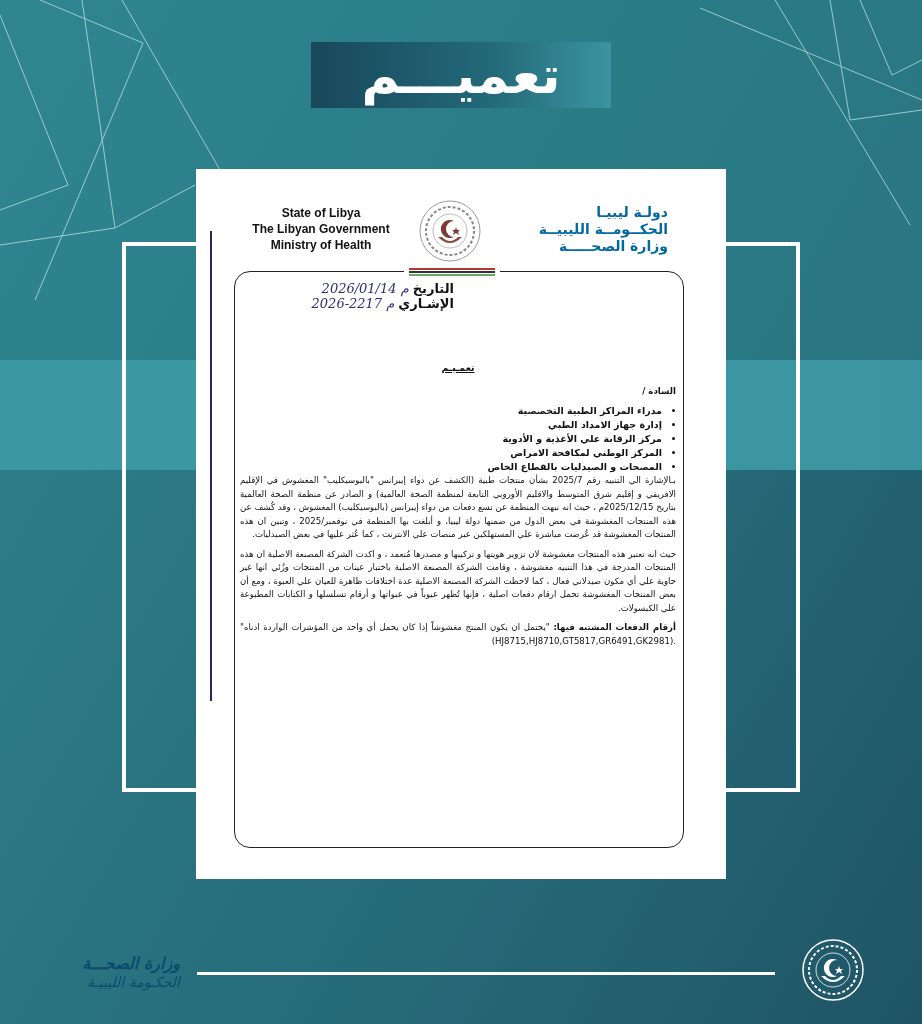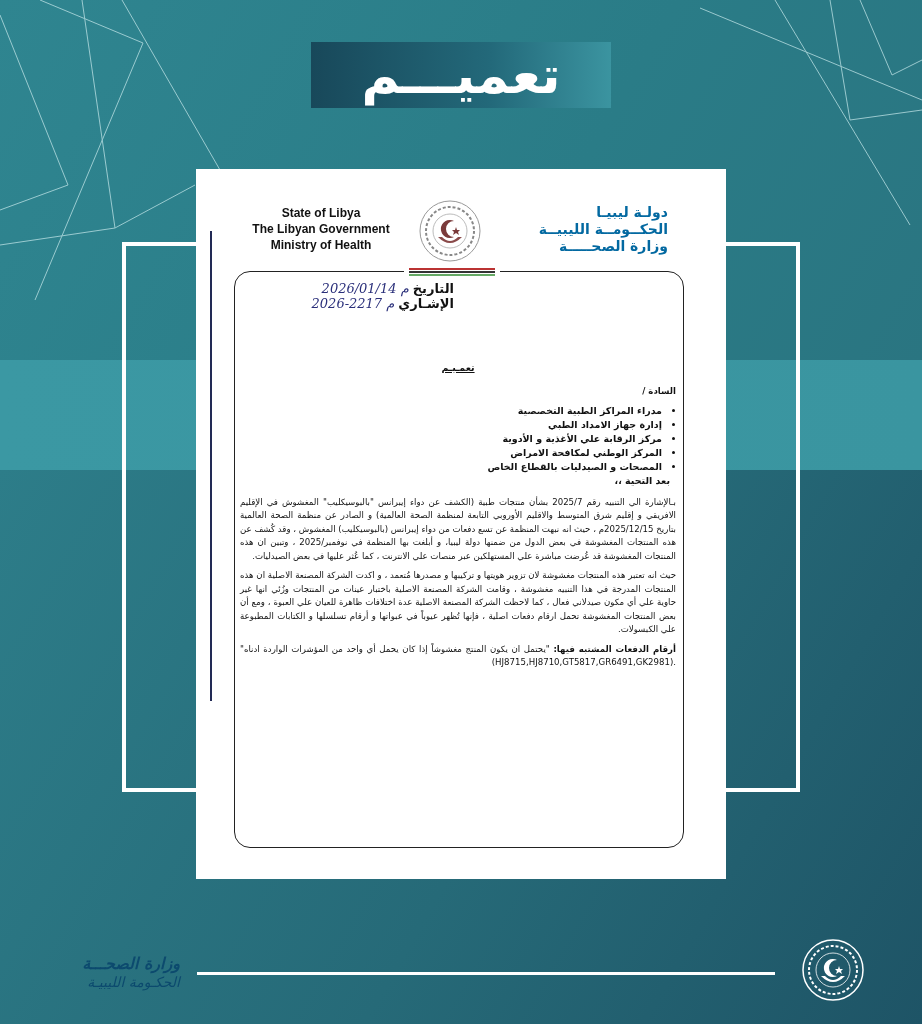--- a/index.html
+++ b/index.html
@@ -118,21 +118,20 @@
   <div class="body">
     <div class="circ-title">تعمـيـم</div>
     <div class="sada">السادة /</div>
     <ul class="rec">
       <li>مدراء المراكز الطبية التخصصية</li>
       <li>إدارة جهاز الامداد الطبي</li>
       <li>مركز الرقابة علي الأغذية و الأدوية</li>
       <li>المركز الوطني لمكافحة الامراض</li>
       <li>المصحات و الصيدليات بالقطاع الخاص</li>
     </ul>
-    <div class="greet">بعد التحية ،،</div>
     <div class="para">بـالإشارة الي التنبيه رقم 2025/7 بشأن منتجات طبية (الكشف عن دواء إيبرانس "بالبوسيكليب" المغشوش في الإقليم الافريقي و إقليم شرق المتوسط والاقليم الأوروبي التابعة لمنظمة الصحة العالمية) و الصادر عن منظمة الصحة العالمية بتاريخ 2025/12/15م ، حيث انه نبهت المنظمة عن تسع دفعات من دواء إيبرانس (بالبوسيكليب) المغشوش ، وقد كُشف عن هذه المنتجات المغشوشة في بعض الدول من ضمنها دولة ليبيا، و أبلغت بها المنظمة في نوفمبر/2025 ، وتبين ان هذه المنتجات المغشوشة قد عُرضت مباشرة علي المستهلكين عبر منصات علي الانترنت ، كما عُثر عليها في بعض الصيدليات.</div>
     <div class="para">حيث انه تعتبر هذه المنتجات مغشوشة لان تزوير هويتها و تركيبها و مصدرها مُتعمد ، و اكدت الشركة المصنعة الاصلية ان هذه المنتجات المدرجة في هذا التنبيه مغشوشة ، وقامت الشركة المصنعة الاصلية باختبار عينات من المنتجات وزُئي انها غير حاوية علي أي مكون صيدلاني فعال ، كما لاحظت الشركة المصنعة الاصلية عدة اختلافات ظاهرة للعيان علي العبوة ، ومع أن بعض المنتجات المغشوشة تحمل ارقام دفعات اصلية ، فإنها تُظهر عيوباً في عبواتها و أرقام تسلسلها و الكتابات المطبوعة علي الكبسولات.</div>
     <div class="para">
       <span class="b">أرقام الدفعات المشتبه فيها:</span>
       <span>"يحتمل ان يكون المنتج مغشوشاً إذا كان يحمل أي واحد من المؤشرات الواردة ادناه"</span>
       <span class="ltr">(HJ8715,HJ8710,GT5817,GR6491,GK2981).</span>
     </div>
   </div>
 </div>
 

